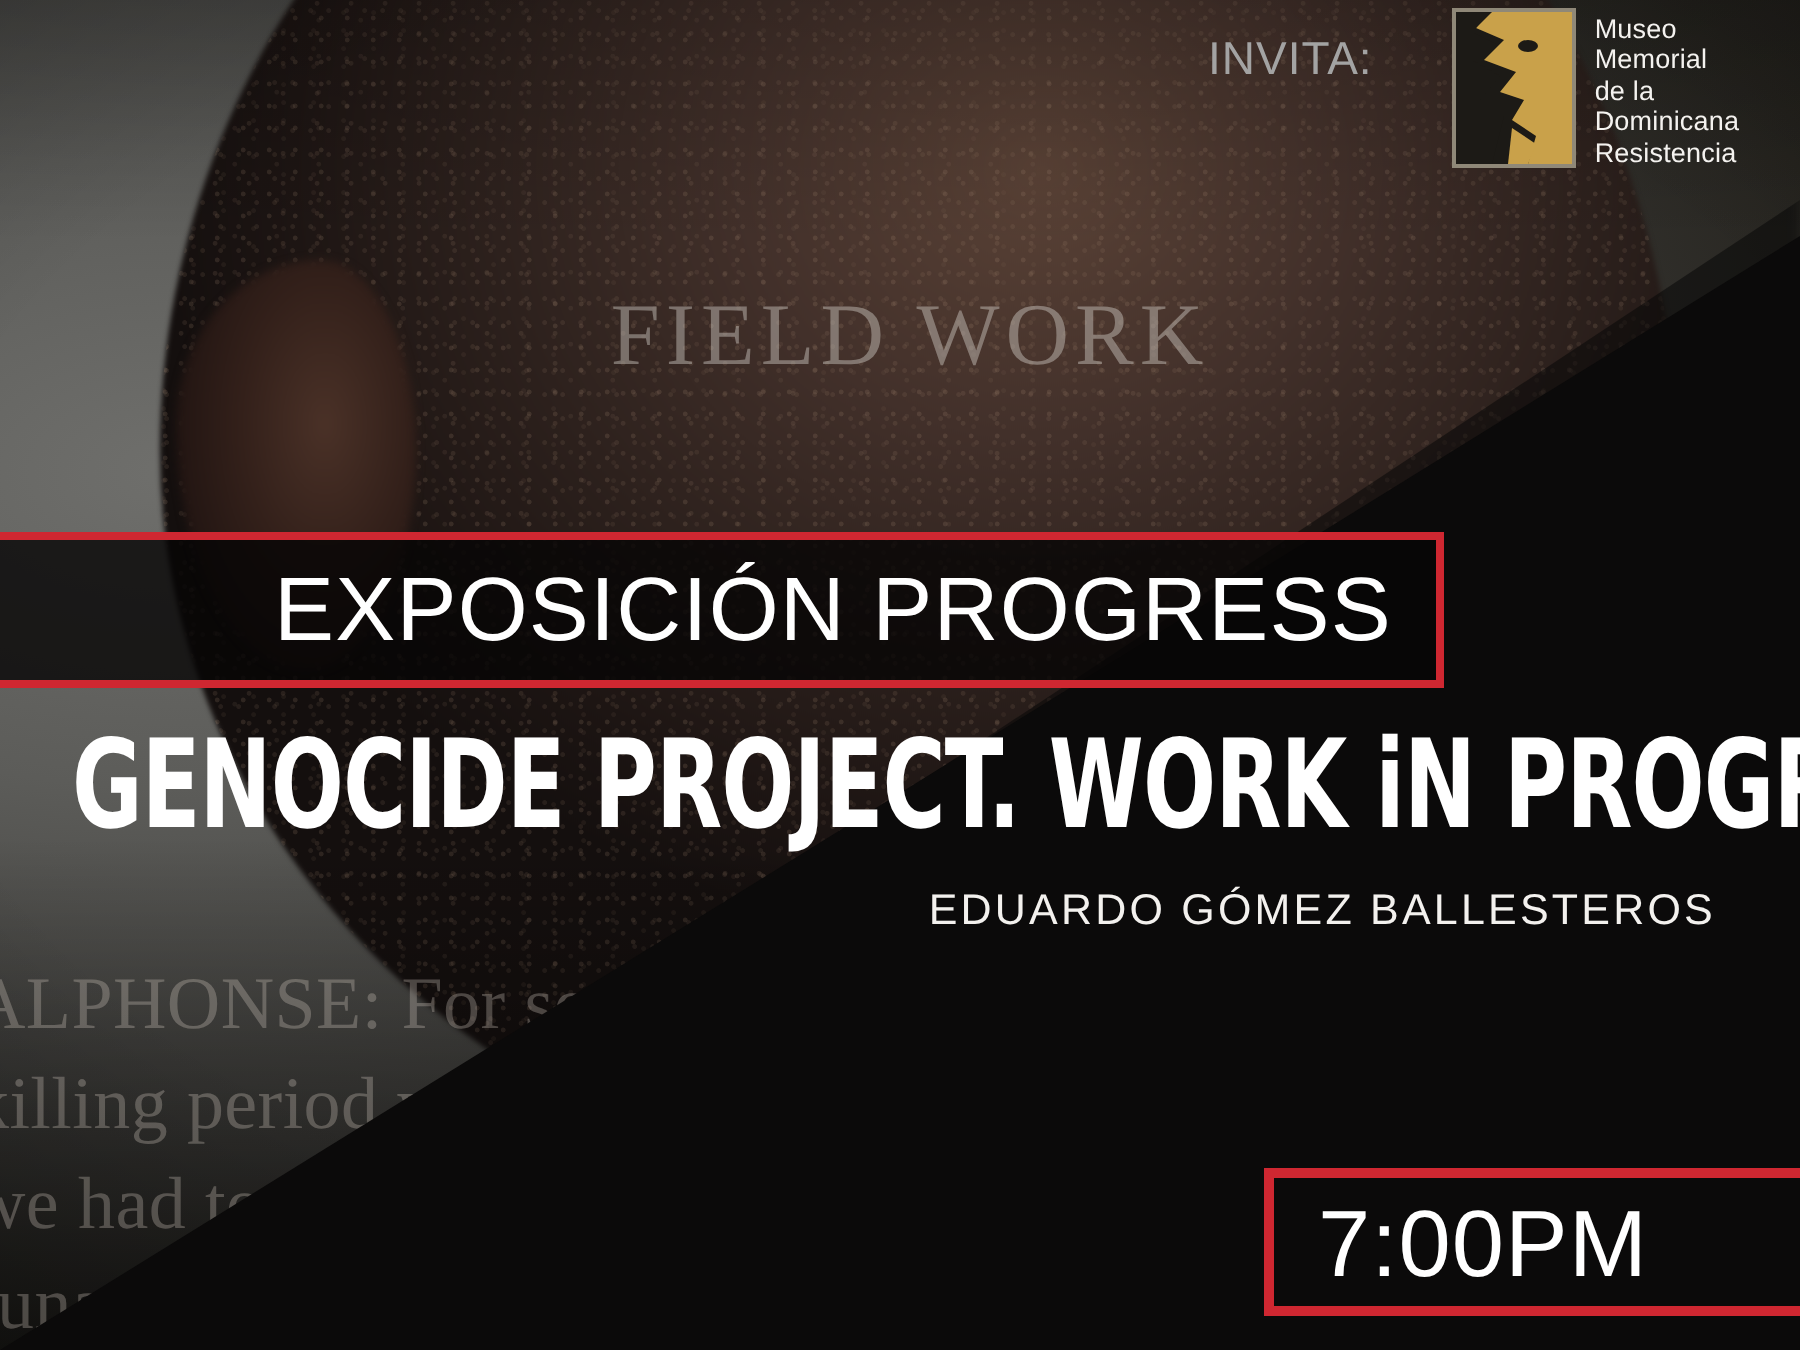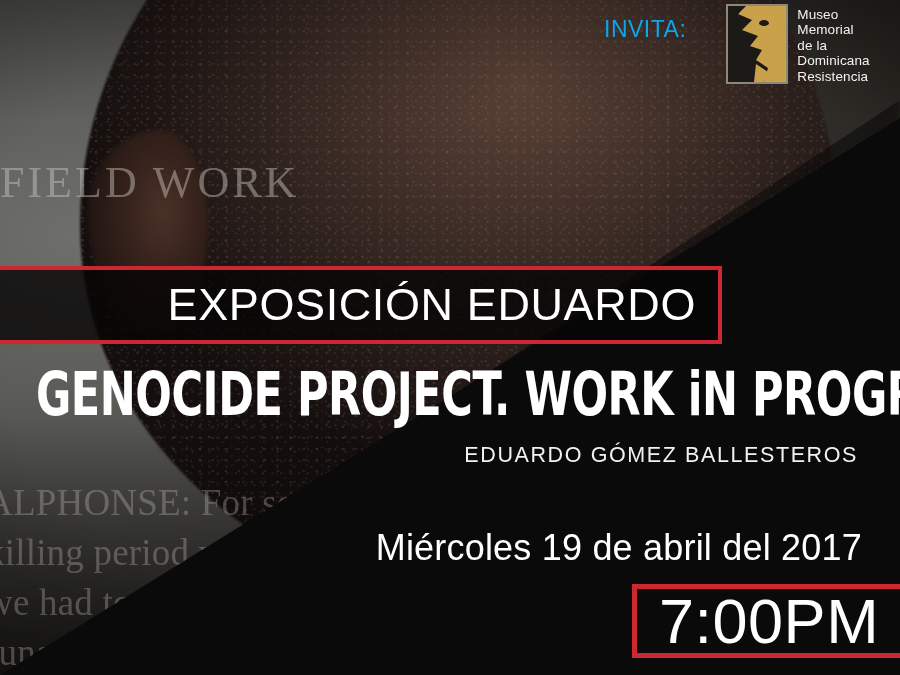--- a/index.html
+++ b/index.html
@@ -100,43 +100,42 @@
     position: absolute;
     inset: 0;
     background: rgba(8,7,7,.55);
     clip-path: polygon(900px 100px, 900px 675px, 30px 675px);
     filter: blur(3px);
   }
 
   
   .fieldwork {
     position: absolute;
-    left: 0;
+    left: 10px;
     right: 0;
     top: 142px;
-    text-align: left;
+    text-align: center;
     font-family: "Liberation Serif", serif;
     font-size: 44px;
     letter-spacing: 3px;
     color: rgba(205, 200, 194, .46);
     white-space: nowrap;
-    margin-top: 15px;
   }
 
   
   .invita-row {
     position: absolute;
     left: 604px;
     top: 4px;
     display: flex;
     align-items: flex-start;
     gap: 24px;
   }
   .invita-label {
-    color: #0ea5e9;
+    color: #a3a3a3;
     font-size: 23px;
     letter-spacing: .5px;
     padding-top: 12px;
     white-space: nowrap;
   }
   .logo {
     display: flex;
     align-items: flex-end;
     gap: 9px;
     padding-left: 16px;
@@ -234,21 +233,21 @@
     height: 74px;
     box-sizing: border-box;
     border: 5px solid #cf2731;
     background: #0b0a0a;
     display: flex;
     align-items: center;
     padding-left: 22px;
   }
   .time-text {
     color: #ffffff;
-    font-size: 63px;
+    font-size: 47px;
     letter-spacing: .5px;
     white-space: nowrap;
   }
 </style>
 </head>
 <body>
 
 <div id="poster">
 
   <div class="photo">
@@ -286,26 +285,25 @@
         <div>Museo</div>
         <div>Memorial</div>
         <div>de la</div>
         <div>Dominicana</div>
         <div>Resistencia</div>
       </div>
     </div>
   </div>
 
   <div class="expo-box">
-    <div class="expo-text">EXPOSICIÓN EDUARDO</div>
+    <div class="expo-text">EXPOSICIÓN PROGRESS</div>
   </div>
 
   <div class="main-title">GENOCIDE PROJECT. WORK iN PROGRESS</div>
 
   <div class="artist">EDUARDO GÓMEZ BALLESTEROS</div>
 
-  <div class="date">Miércoles 19 de abril del 2017</div>
 
   <div class="time-box">
     <div class="time-text">7:00PM</div>
   </div>
 
 </div>
 
 </body></html>

